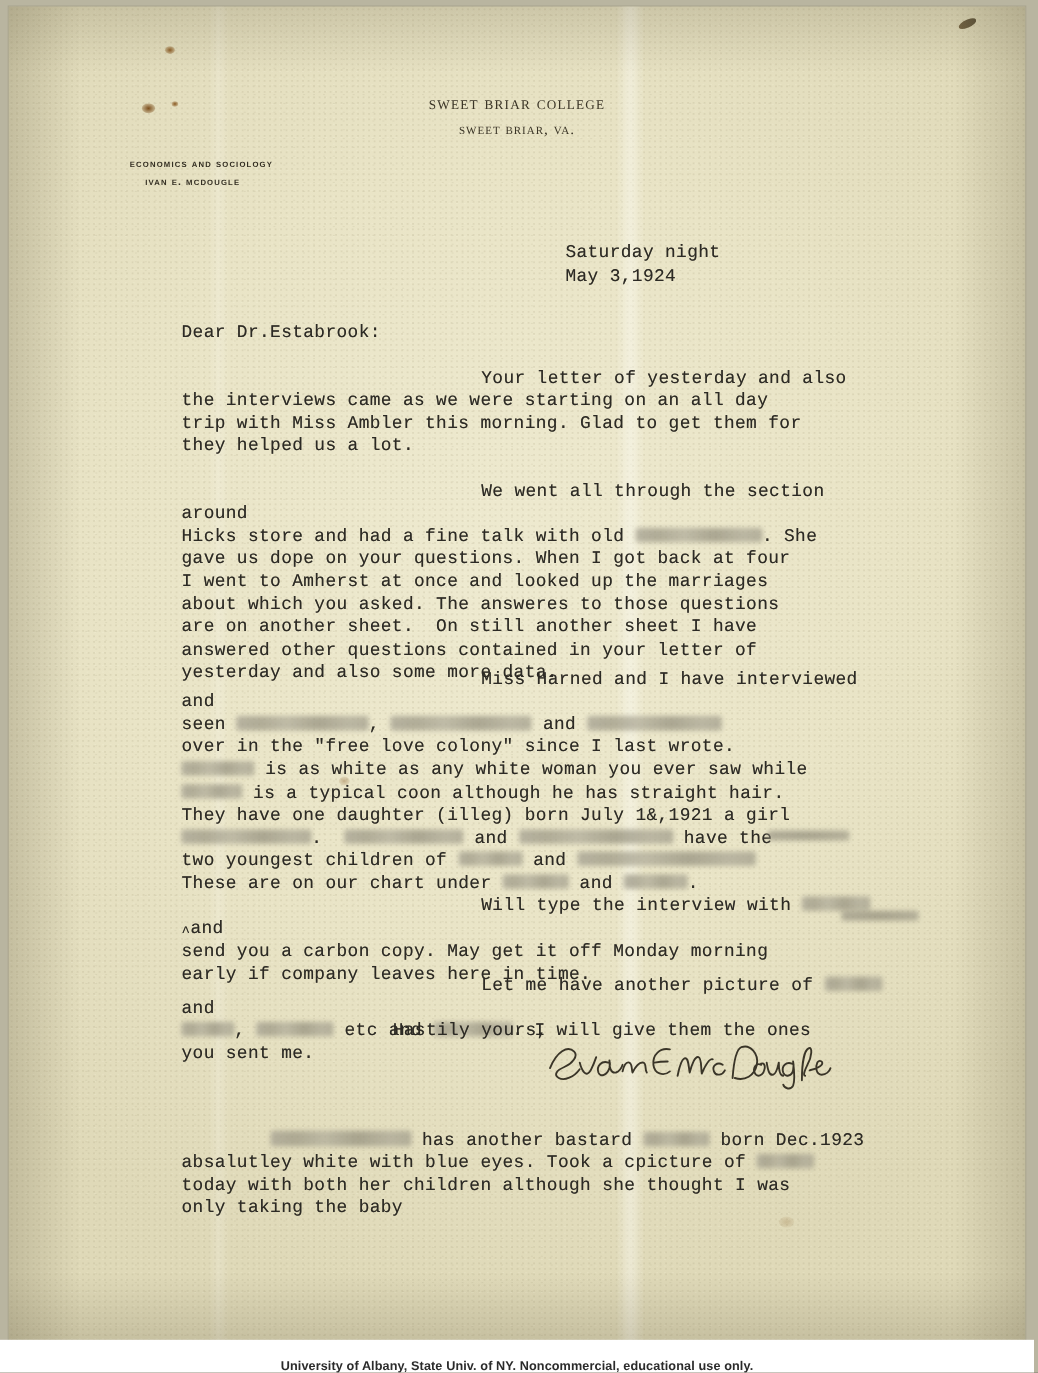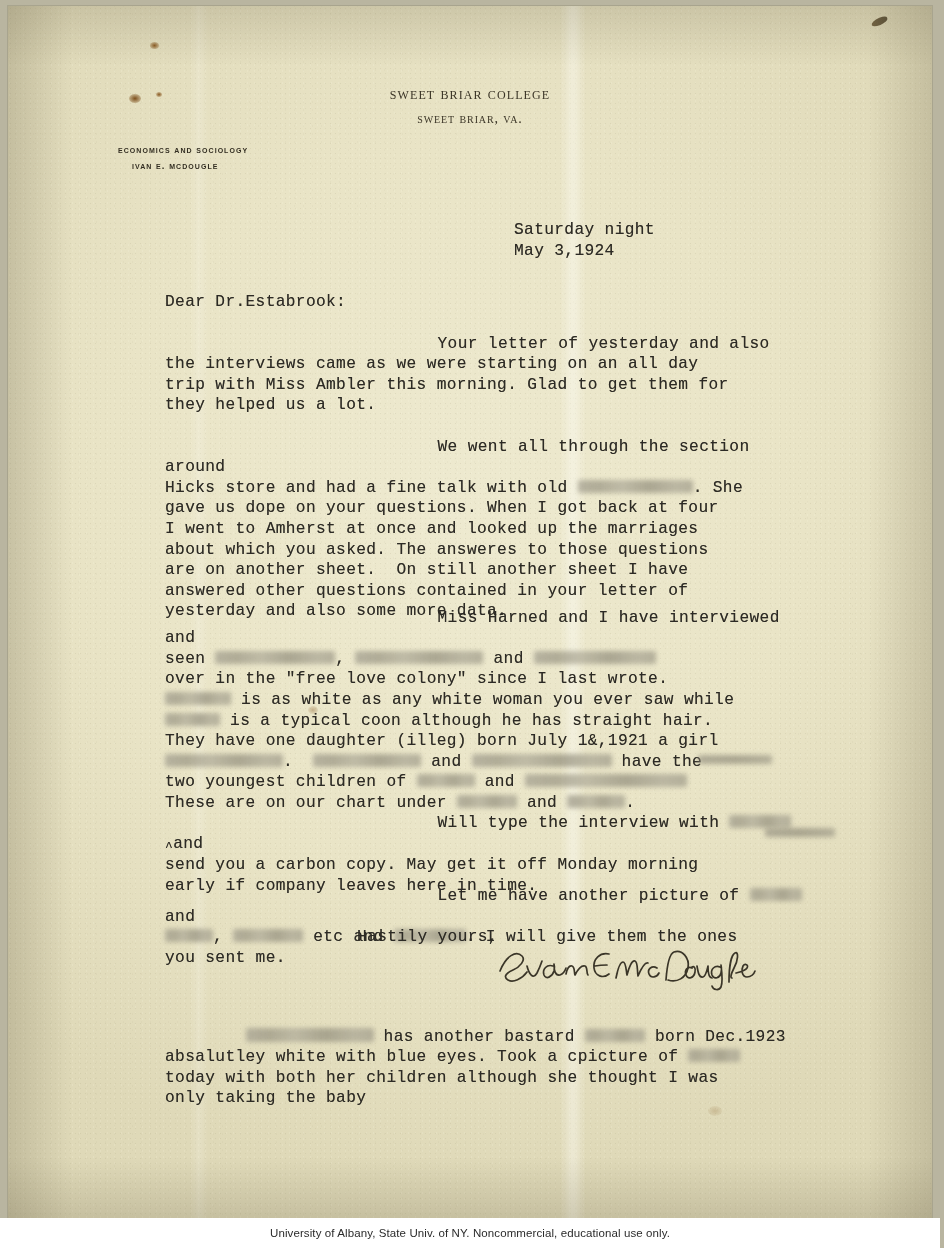--- a/index.html
+++ b/index.html
@@ -179,22 +179,23 @@
 
   
   .credit-bar {
     position: absolute;
     left: 0;
     right: 4px;
     bottom: 0;
     height: 30px;
     background: #ffffff;
     display: flex;
-    align-items: center;
+    align-items: flex-end;
     justify-content: center;
+    font-weight: bold;
   }
   .credit-text {
     font-family: "Liberation Sans", sans-serif;
     font-size: 11.5px;
     color: #2b2b2b;
     letter-spacing: .1px;
   }
 </style>
 </head>
 <body>

